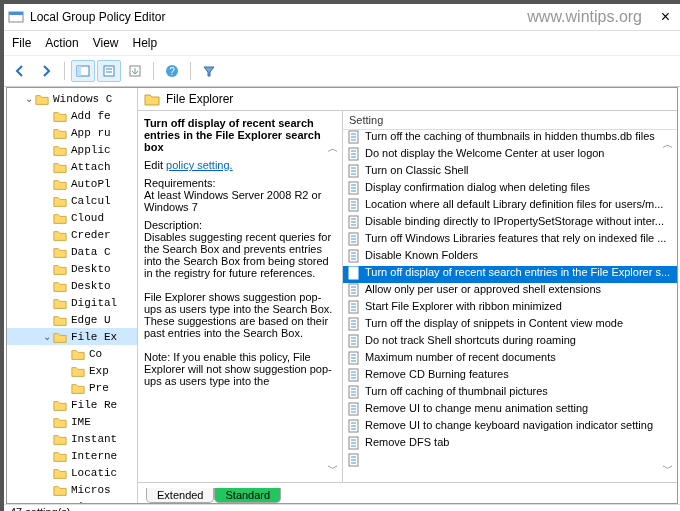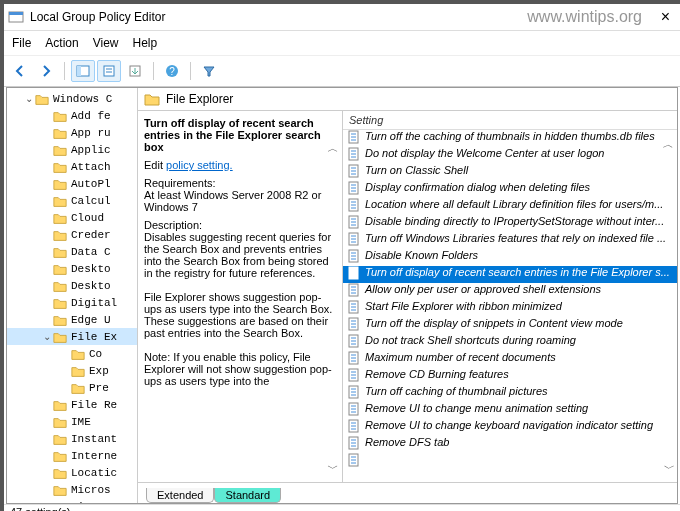--- a/index.html
+++ b/index.html
@@ -125,21 +125,20 @@
   }
   .desc .title { font-weight:bold; margin-bottom:6px;}
   .desc a { color:#0066cc; text-decoration:underline;}
   .desc p { margin:6px 0;}
   .settings {
     flex:1;
     overflow:hidden;
     display:flex;
     flex-direction:column;
     position:relative;
-    font-style:italic;
   }
   .colhead {
     padding:3px 6px;
     border-bottom:1px solid #ddd;
     color:#333;
     font-size:11px;
   }
   .setlist {
     flex:1;
     overflow:hidden;
@@ -182,21 +181,21 @@
   .tab {
     border:1px solid #aaa;
     border-top:none;
     border-radius:0 0 5px 5px;
     padding:1px 10px;
     font-size:11px;
     background:#f7f7f7;
     position:relative;
     top:0;
   }
-  .tab.active { background:#5eead4;}
+  .tab.active { background:#22c55e;}
   .status {
     height:18px;
     padding:1px 6px;
     font-size:11px;
     border-top:1px solid #ddd;
   }
 </style>
 </head>
 <body>
 

